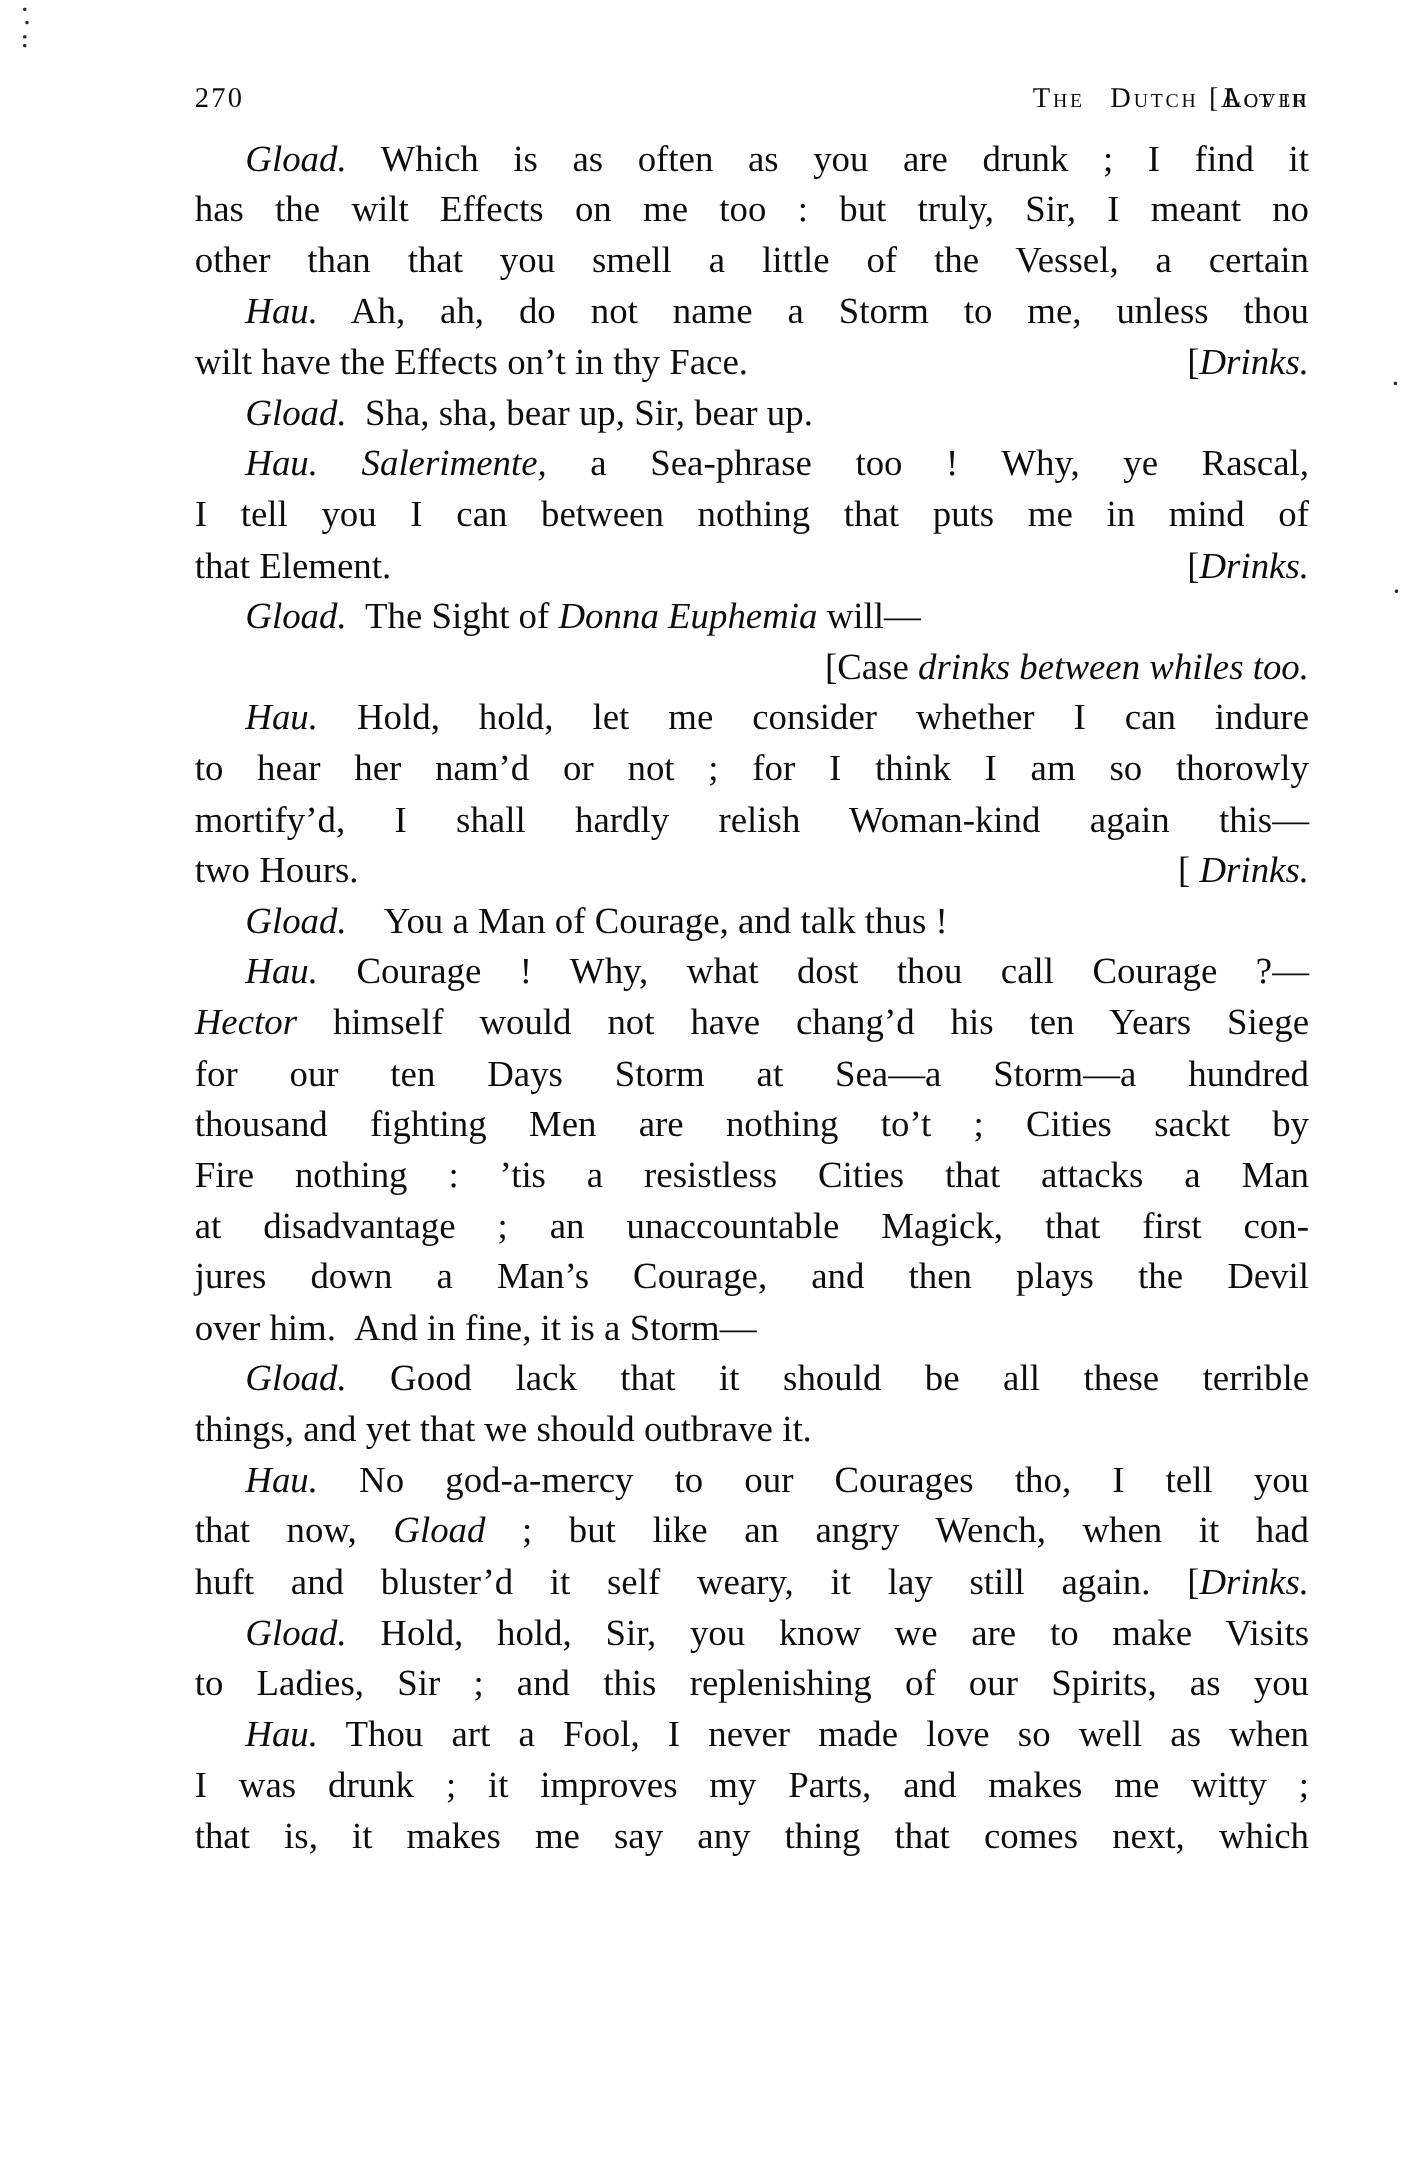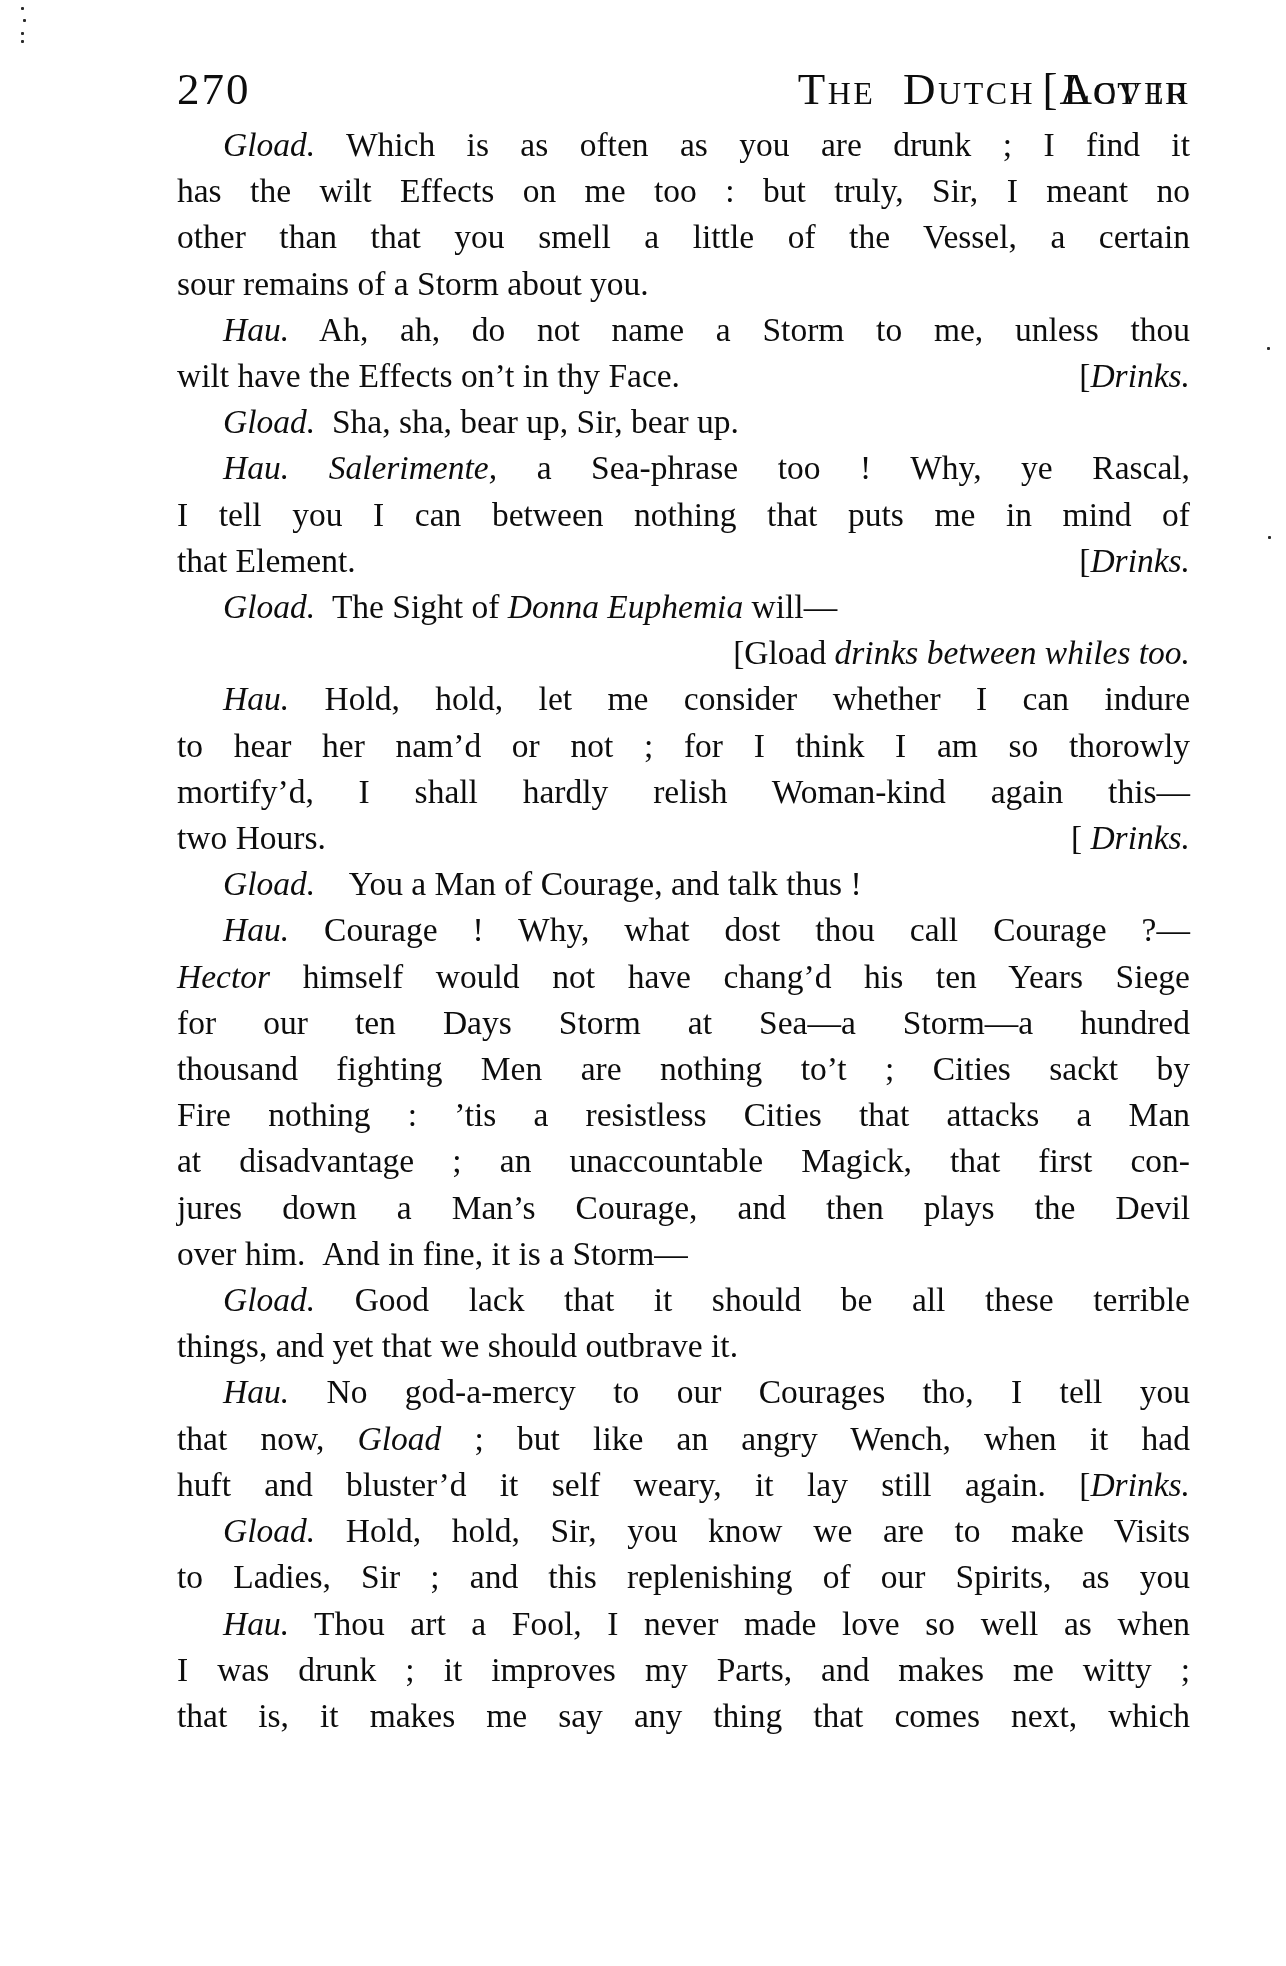--- a/index.html
+++ b/index.html
@@ -8,21 +8,21 @@
     background: #ffffff;
     position: relative;
     overflow: hidden;
     font-family: "Liberation Serif", "DejaVu Serif", serif;
     color: #0d0d0d;
     -webkit-font-smoothing: antialiased;
   }
   .page-header {
     position: absolute;
     left: 177px; top: 72px; width: 1013px; height: 34px;
-    font-size: 45px; line-height: 34px;
+    font-size: 26px; line-height: 34px;
   }
   .page-number {
     position: absolute; left: 0; top: 0;
     letter-spacing: 2px;
   }
   .running-title {
     position: absolute; left: 0; right: 0; top: 0;
     text-align: right;
     font-variant: small-caps;
     letter-spacing: 2.5px;
@@ -57,29 +57,28 @@
 <div class="page-header">
   <span class="page-number">270</span>
   <span class="running-title">The Dutch Lover</span>
   <span class="act-label">[Act iii</span>
 </div>
 
 <div class="text-block">
     <div class="line j ind"><span class="i">Gload.</span><span> Which is as often as you are drunk ; I find it</span></div>
     <div class="line j"><span>has the wilt Effects on me too : but truly, Sir, I meant no</span></div>
     <div class="line j"><span>other than that you smell a little of the Vessel, a certain</span></div>
-    <div class="line l"><span>sour remains of a Storm about you.</span></div>
     <div class="line j ind"><span class="i">Hau.</span><span> Ah, ah, do not name a Storm to me, unless thou</span></div>
     <div class="line l"><span>wilt have the Effects on’t in thy Face.</span><span class="dir"><span>[</span><span class="i">Drinks.</span></span></div>
     <div class="line l ind"><span class="i">Gload.</span><span> Sha, sha, bear up, Sir, bear up.</span></div>
     <div class="line j ind"><span class="i">Hau. Salerimente,</span><span> a Sea-phrase too ! Why, ye Rascal,</span></div>
     <div class="line j"><span>I tell you I can between nothing that puts me in mind of</span></div>
     <div class="line l"><span>that Element.</span><span class="dir"><span>[</span><span class="i">Drinks.</span></span></div>
     <div class="line l ind"><span class="i">Gload.</span><span> The Sight of </span><span class="i">Donna Euphemia</span><span> will—</span></div>
-    <div class="line r"><span>[Gload </span><span class="i">drinks between whiles too.</span></div>
+    <div class="line r"><span>[Case </span><span class="i">drinks between whiles too.</span></div>
     <div class="line j ind"><span class="i">Hau.</span><span> Hold, hold, let me consider whether I can indure</span></div>
     <div class="line j"><span>to hear her nam’d or not ; for I think I am so thorowly</span></div>
     <div class="line j"><span>mortify’d, I shall hardly relish Woman-kind again this—</span></div>
     <div class="line l"><span>two Hours.</span><span class="dir"><span>[ </span><span class="i">Drinks.</span></span></div>
     <div class="line l ind"><span class="i">Gload.</span><span> You a Man of Courage, and talk thus !</span></div>
     <div class="line j ind"><span class="i">Hau.</span><span> Courage ! Why, what dost thou call Courage ?—</span></div>
     <div class="line j"><span class="i">Hector</span><span> himself would not have chang’d his ten Years Siege</span></div>
     <div class="line j"><span>for our ten Days Storm at Sea—a Storm—a hundred</span></div>
     <div class="line j"><span>thousand fighting Men are nothing to’t ; Cities sackt by</span></div>
     <div class="line j"><span>Fire nothing : ’tis a resistless Cities that attacks a Man</span></div>

